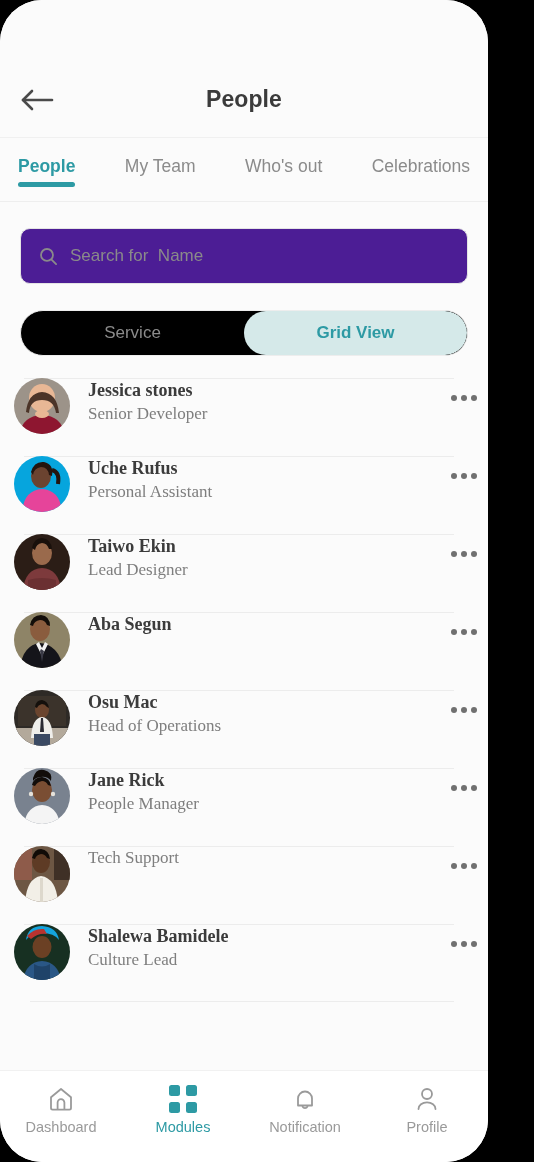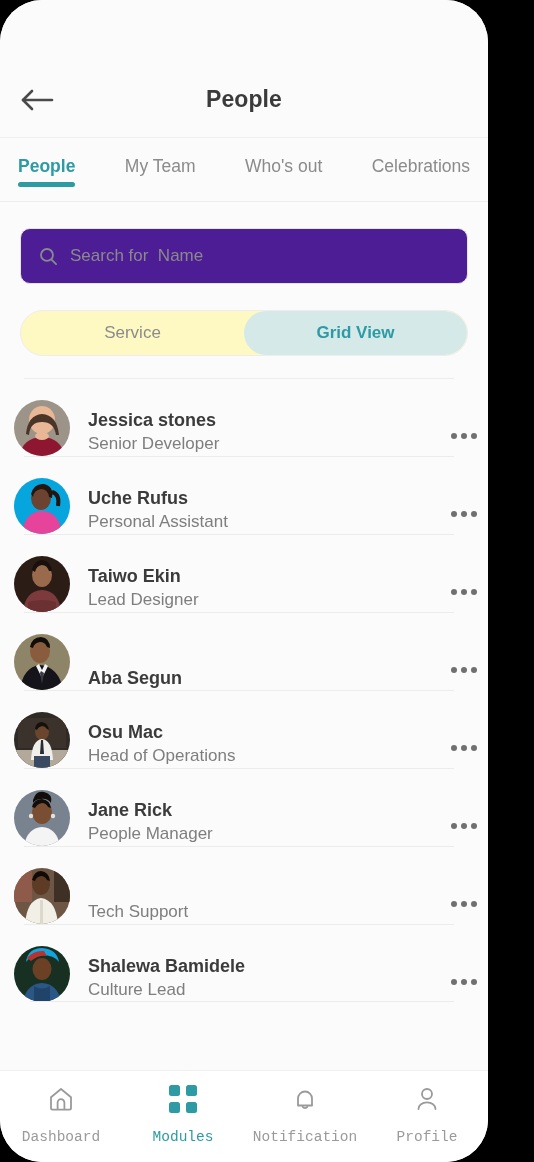--- a/index.html
+++ b/index.html
@@ -113,21 +113,21 @@
     font-family: inherit;
   }
   .search-input::placeholder { color: #8a8a8a; }
 
   
   .seg-wrap { padding: 26px 20px 0 20px; background: #fbfbfb; }
   .segmented {
     height: 46px;
     border: 1px solid #ededed;
     border-radius: 24px;
-    background: #fef9c3;
+    background: #000000;
     display: flex;
     align-items: center;
     overflow: hidden;
   }
   .seg {
     flex: 1;
     height: 100%;
     display: flex; align-items: center; justify-content: center;
     font-size: 17px;
     color: #8b8b8b;
@@ -146,23 +146,24 @@
   .list {
     flex: 1 1 auto;
     padding: 22px 0 0 0;
     background: #fbfbfb;
     overflow: hidden;
   }
   .person-row {
     position: relative;
     height: 78px;
     display: flex;
-    align-items: flex-end;
+    align-items: flex-start;
     padding: 0 4px 0 14px;
     cursor: pointer;
+    font-family: Liberation Serif, serif;
   }
   .person-row::before {
     content: "";
     position: absolute;
     left: 24px; right: 34px; top: 0;
     height: 1px;
     background: #ececec;
   }
   .person-row:last-child::after {
     content: "";
@@ -220,24 +221,24 @@
     border-top: 1px solid #f1f1f1;
     display: flex;
     align-items: flex-start;
     padding-top: 14px;
   }
   .nav-item {
     flex: 1;
     display: flex;
     flex-direction: column;
     align-items: center;
-    gap: 16px;
+    gap: 6px;
     cursor: pointer;
     background: none; border: none;
-    font-family: Liberation Mono, monospace;
+    font-family: Liberation Sans, sans-serif;
   }
   .nav-label { font-size: 14.5px; color: #9a9a9a; }
   .nav-item.active .nav-label { color: #2d9aa4; }
   .nav-icon { width: 28px; height: 28px; display: block; }
 
   .grid-icon { display: grid; grid-template-columns: 11px 11px; grid-template-rows: 11px 11px; gap: 6px; }
   .grid-icon span { background: #2d9aa4; border-radius: 2.5px; display: block; }
 </style>
 </head>
 <body>

